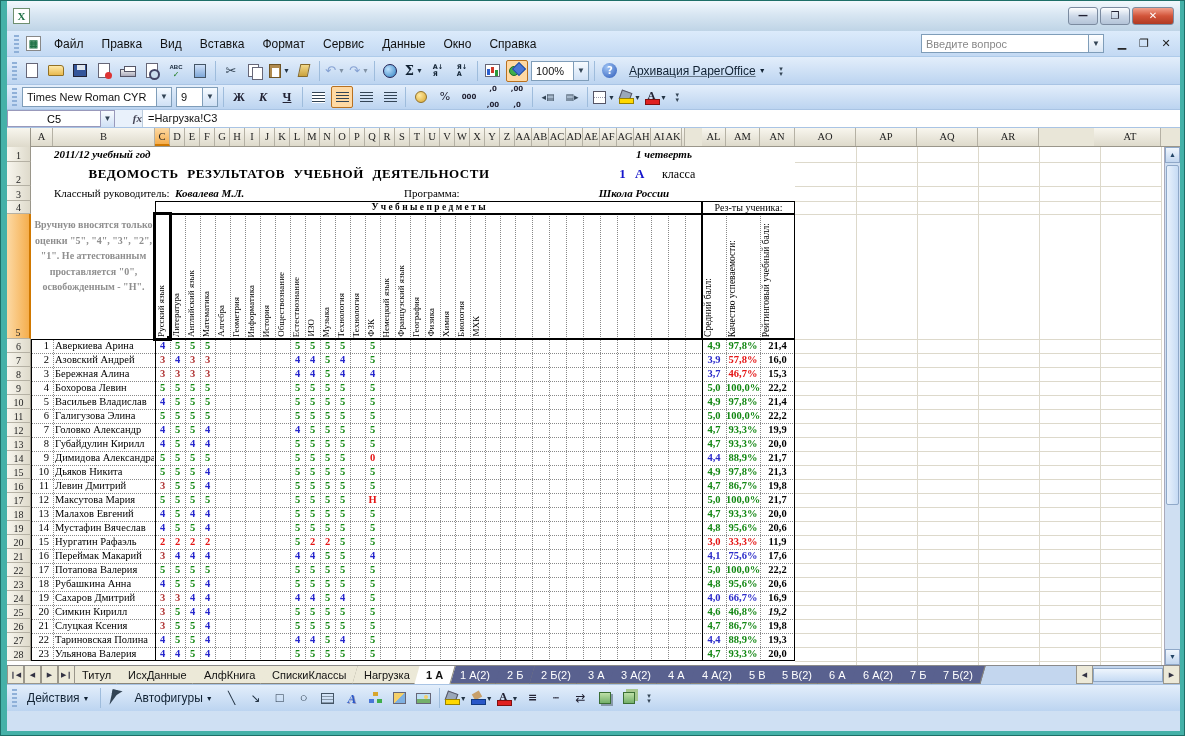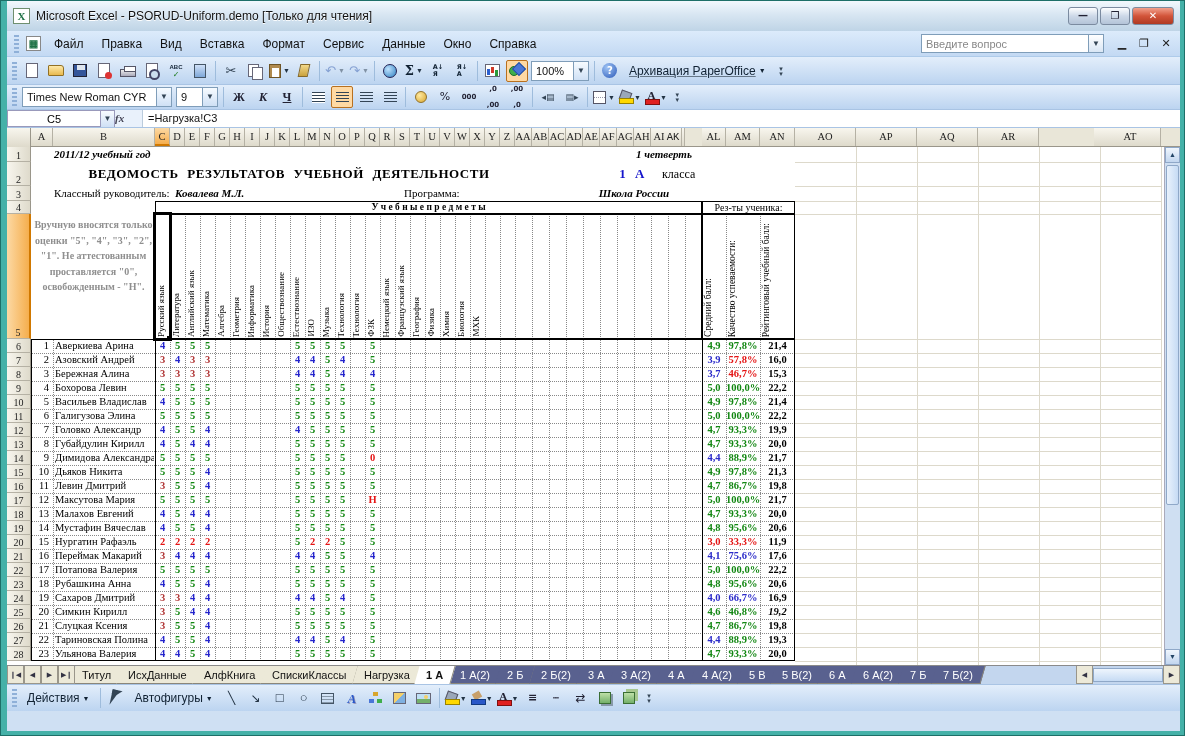--- a/index.html
+++ b/index.html
@@ -108,21 +108,21 @@
   .ic-dash-style{font:bold 9px/14px "DejaVu Sans",sans-serif;letter-spacing:1px;}
   .ic-arrow-style{font-size:12px;}
   .ic-shadow-style,.ic-3d-style{width:12px;height:12px;background:linear-gradient(#bfe0a8,#74b06a);border:1px solid #3a6e34;box-shadow:2px 2px 0 0 #8899aa;}
   .ic-3d-style{box-shadow:3px -3px 0 0 #a8c890;}
 
   
   .formulabar{height:18px;background:#e9f1fb;display:flex;align-items:stretch;border-bottom:1px solid #a9c4e4;flex:0 0 auto;}
   .namebox{width:108px;background:#fff;border:1px solid #99b;display:flex;align-items:center;}
   .namebox .val{flex:1;text-align:center;font-size:11px;}
   .namebox .arr{width:14px;background:linear-gradient(#f7fbff,#cfe0f5);border-left:1px solid #99b;font-size:8px;text-align:center;line-height:16px;color:#345;}
-  .fx{width:28px;text-align:left;font:italic bold 11px/17px "Liberation Serif",serif;color:#445;border-right:1px solid #bcd;}
+  .fx{width:28px;text-align:right;font:italic bold 11px/17px "Liberation Serif",serif;color:#445;border-right:1px solid #bcd;}
   .formula-input{flex:1;background:#fff;font-size:11px;padding:2px 5px;color:#111;}
 
   
   .gridwrap{flex:0 0 auto;height:537px;display:flex;flex-direction:column;background:#fff;}
   .colheaders{height:19px;position:relative;background:#e9e6d8;border-bottom:1px solid #9a968a;flex:0 0 auto;}
   .corner{position:absolute;left:0;top:0;width:24px;height:19px;background:linear-gradient(#f8f6ee,#dedacb);border-right:1px solid #9a968a;}
   .colhdr{position:absolute;top:0;height:18px;background:linear-gradient(#f8f6ee,#dedacb);border-right:1px solid #b5b1a4;font:10.5px/18px "Liberation Serif",serif;text-align:center;color:#222;overflow:hidden;}
   .colhdr.hl{background:linear-gradient(#fcd9a4,#f5ae4e);border-bottom:2px solid #d07800;}
   .gridbody{position:relative;flex:1;display:flex;}
   .cells{position:relative;width:1157px;height:518px;overflow:hidden;background:#fff;font-family:"Liberation Serif","DejaVu Serif",serif;}
@@ -180,21 +180,20 @@
   .scell{border:1px solid;border-color:#9aa8b8 #fff #fff #9aa8b8;margin-left:2px;font-size:10px;line-height:14px;text-align:center;color:#333;}
 </style>
 </head>
 <body>
 
 <div class="window">
  <div class="inner">
 
   <div class="titlebar">
     <div class="app-icon">X</div>
-    <div class="title-text">Microsoft Excel - PSORUD-Uniform.demo  [Только для чтения]</div>
     <div class="win-btns">
       <div class="wbtn">—</div>
       <div class="wbtn">❐</div>
       <div class="wbtn close">✕</div>
     </div>
   </div>
 
   <div class="menubar">
     <div class="grip"></div>
     <div class="mini-sheet-icon">▦</div>
@@ -432,21 +431,21 @@
           <div class="colhdr" style="left: 508px; width: 17px;">AA</div>
           <div class="colhdr" style="left: 525px; width: 17px;">AB</div>
           <div class="colhdr" style="left: 542px; width: 17px;">AC</div>
           <div class="colhdr" style="left: 559px; width: 17px;">AD</div>
           <div class="colhdr" style="left: 576px; width: 17px;">AE</div>
           <div class="colhdr" style="left: 593px; width: 17px;">AF</div>
           <div class="colhdr" style="left: 610px; width: 17px;">AG</div>
           <div class="colhdr" style="left: 627px; width: 17px;">AH</div>
           <div class="colhdr" style="left: 644px; width: 17px;">AI</div>
           <div class="colhdr" style="left: 661px; width: 17px;">AJ</div>
-          <div class="colhdr" style="left: 658px; width: 17px; font-family: Liberation Mono, monospace;">AK</div>
+          <div class="colhdr" style="left: 658px; width: 17px;">AK</div>
           <div class="colhdr" style="left: 695px; width: 24px;">AL</div>
           <div class="colhdr" style="left: 719px; width: 34px;">AM</div>
           <div class="colhdr" style="left: 753px; width: 35px;">AN</div>
           <div class="colhdr" style="left: 788px; width: 61px;">AO</div>
           <div class="colhdr" style="left: 849px; width: 61px;">AP</div>
           <div class="colhdr" style="left: 910px; width: 61px;">AQ</div>
           <div class="colhdr" style="left: 971px; width: 61px;">AR</div>
           <div class="colhdr" style="left: 1087px; width: 61px;">AS</div>
           <div class="colhdr" style="left: 1093px; width: 61px;">AT</div>
         </div>

